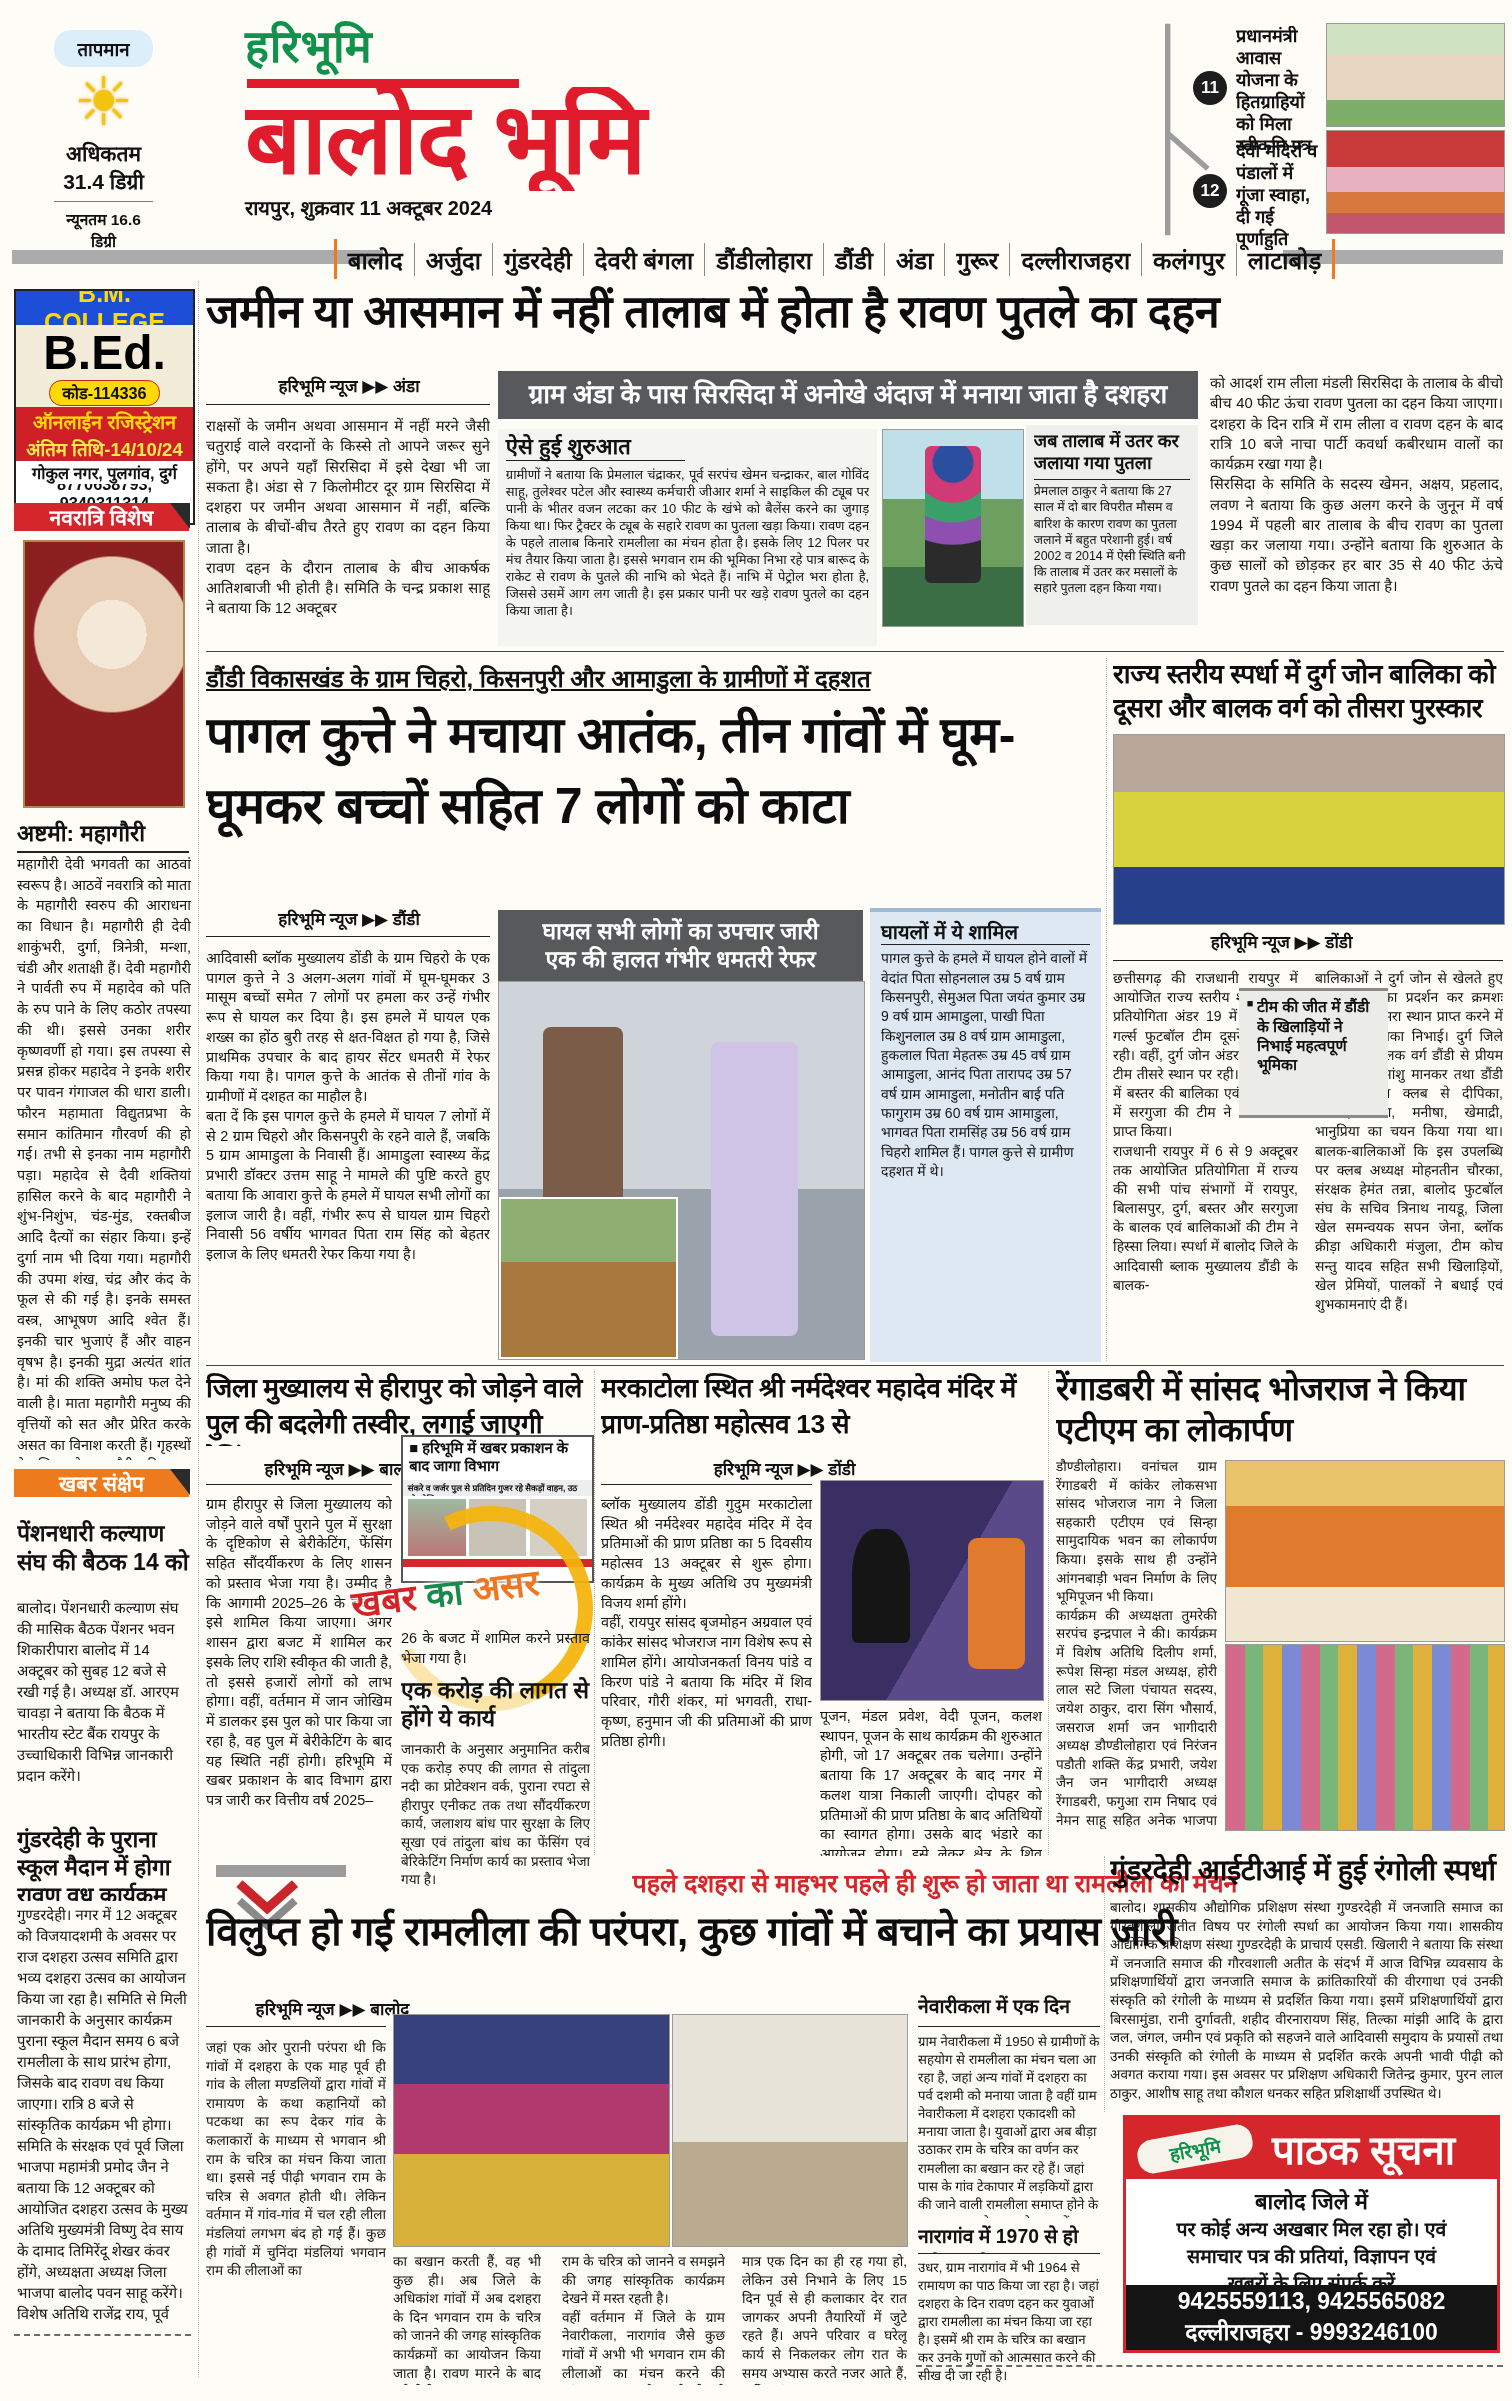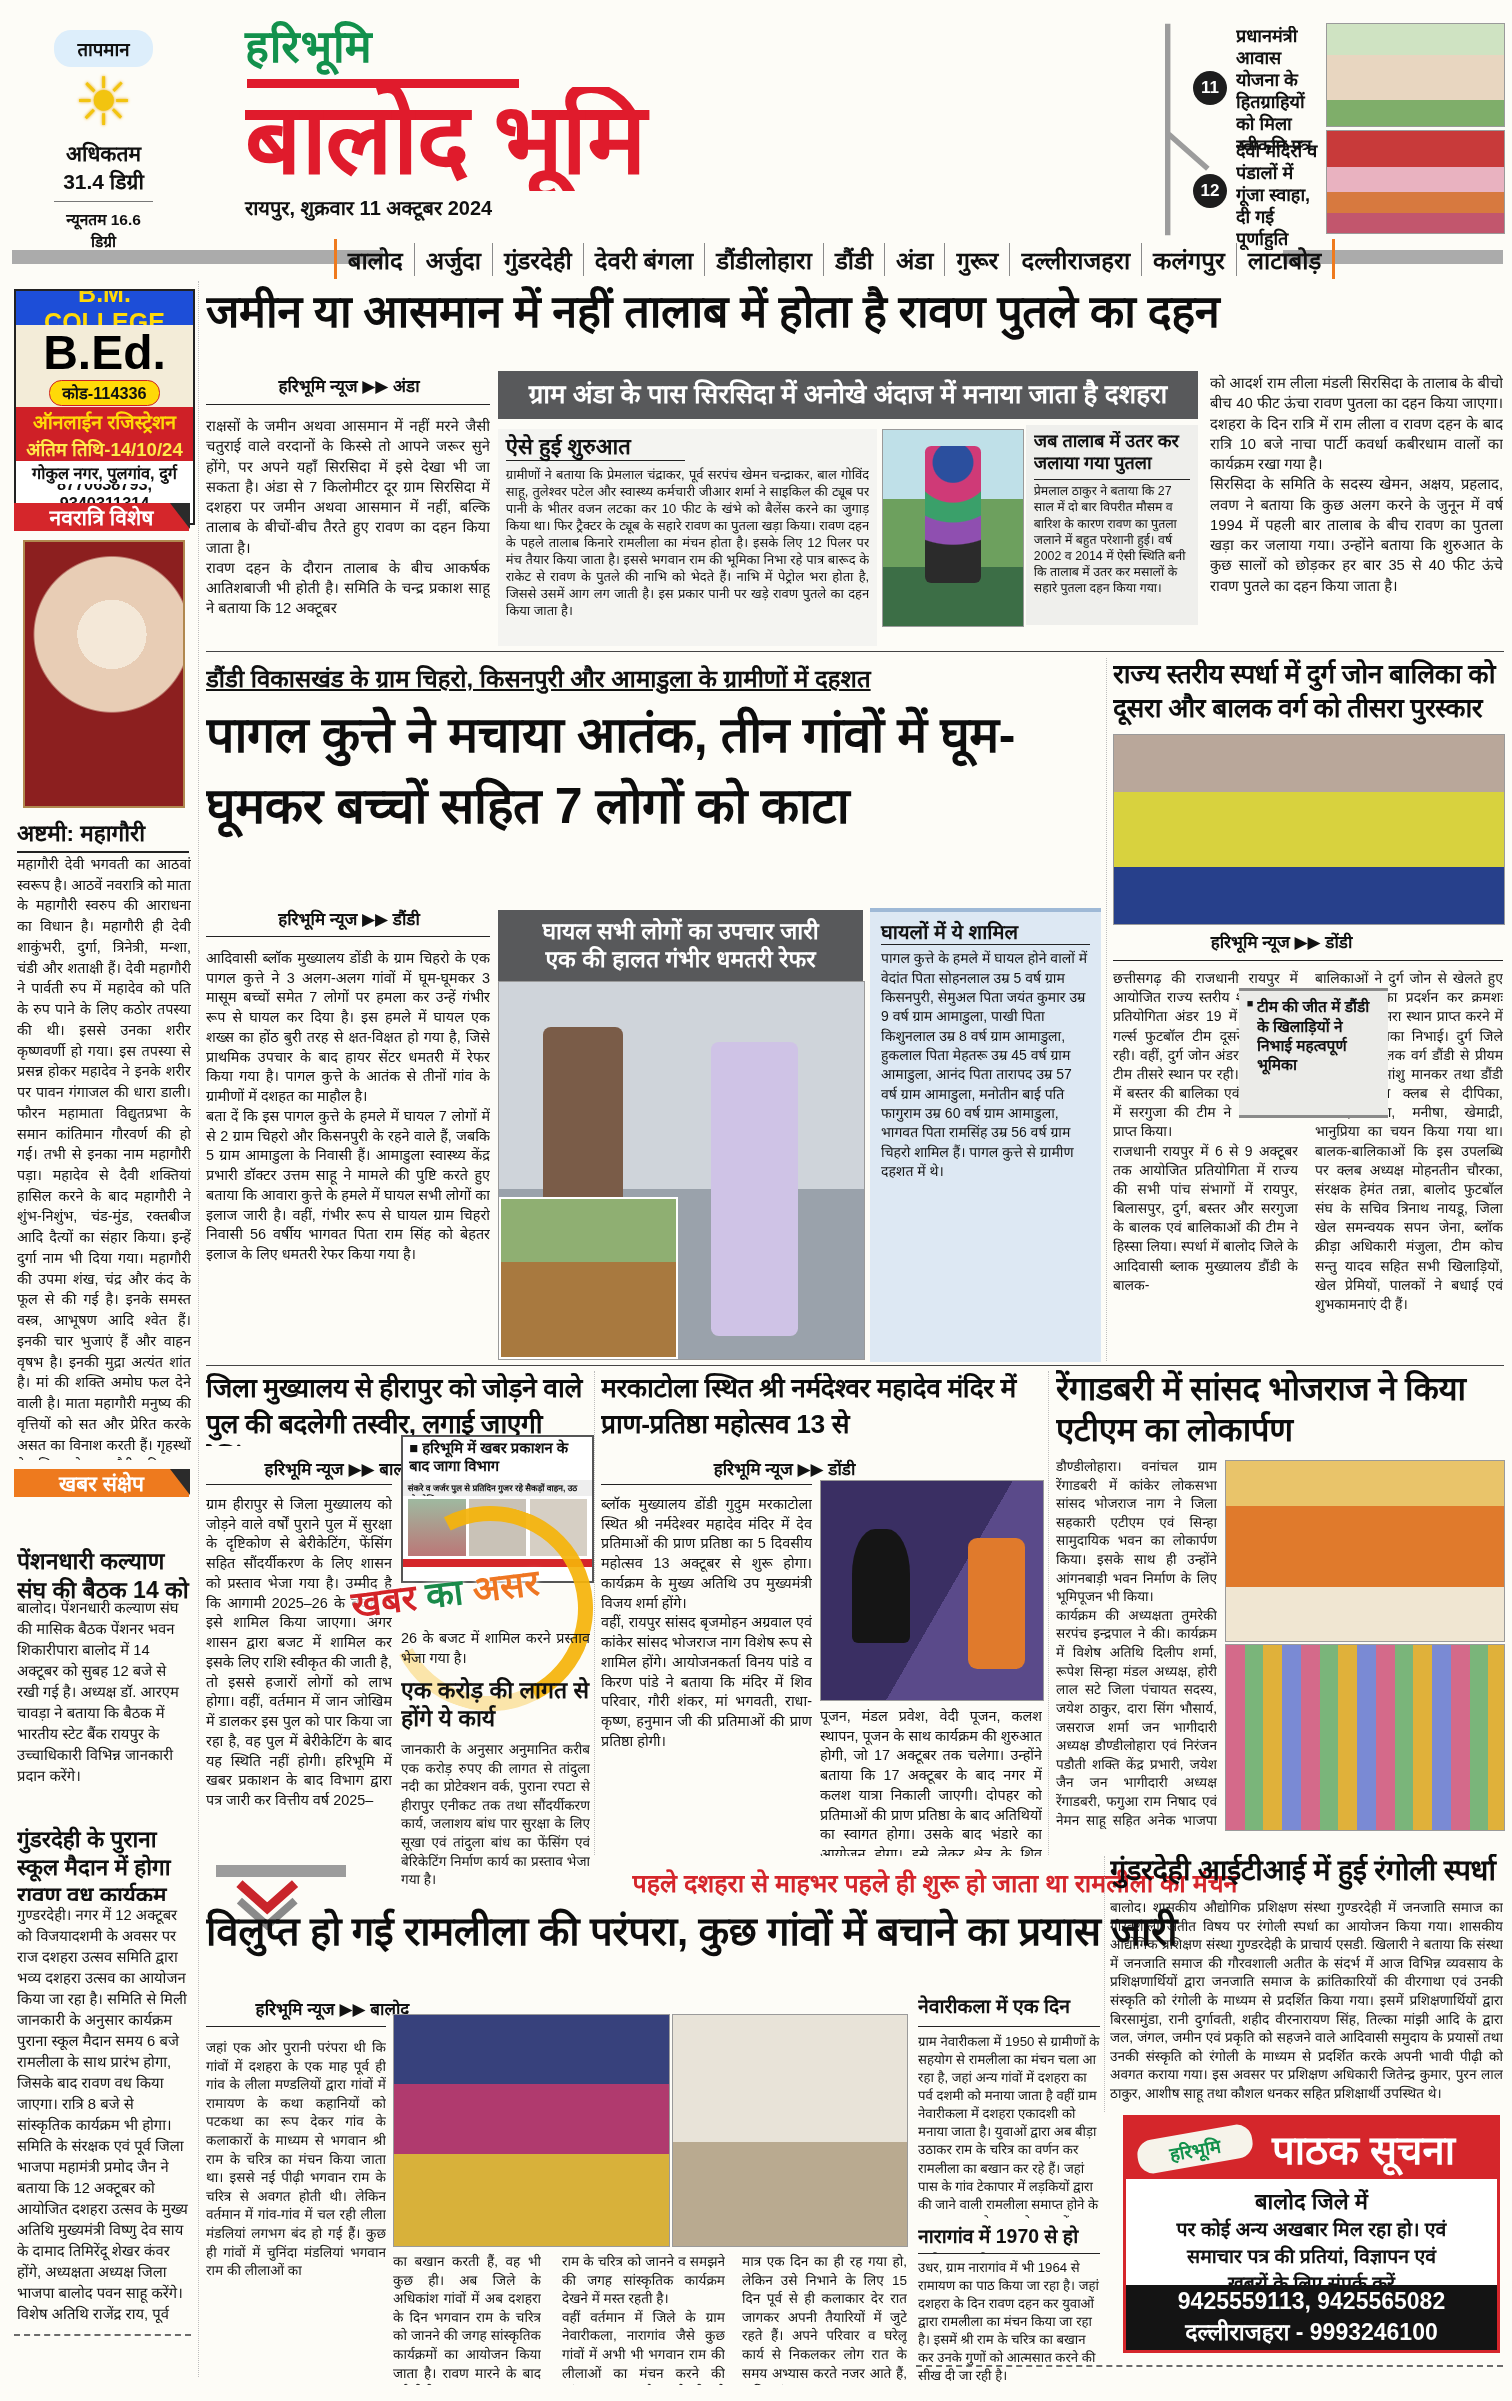--- a/index.html
+++ b/index.html
@@ -106,21 +106,21 @@
 
   <div class="abs b" style="left:17px;top:817px;width:172px;font-size:22.5px;border-bottom:2.3px solid #222;padding-bottom:3.1px;">अष्टमी: महागौरी</div>
   <div class="abs bodytext pre fit" style="left:17px;top:854px;width:174px;height:606px;font-size:14.4px;line-height:1.44;">महागौरी देवी भगवती का आठवां स्वरूप है। आठवें नवरात्रि को माता के महागौरी स्वरुप की आराधना का विधान है। महागौरी ही देवी शाकुंभरी, दुर्गा, त्रिनेत्री, मन्शा, चंडी और शताक्षी हैं। देवी महागौरी ने पार्वती रुप में महादेव को पति के रुप पाने के लिए कठोर तपस्या की थी। इससे उनका शरीर कृष्णवर्णी हो गया। इस तपस्या से प्रसन्न होकर महादेव ने इनके शरीर पर पावन गंगाजल की धारा डाली। फौरन महामाता विद्युतप्रभा के समान कांतिमान गौरवर्ण की हो गई। तभी से इनका नाम महागौरी पड़ा। महादेव से दैवी शक्तियां हासिल करने के बाद महागौरी ने शुंभ-निशुंभ, चंड-मुंड, रक्तबीज आदि दैत्यों का संहार किया। इन्हें दुर्गा नाम भी दिया गया। महागौरी की उपमा शंख, चंद्र और कंद के फूल से की गई है। इनके समस्त वस्त्र, आभूषण आदि श्वेत हैं। इनकी चार भुजाएं हैं और वाहन वृषभ है। इनकी मुद्रा अत्यंत शांत है। मां की शक्ति अमोघ फल देने वाली है। माता महागौरी मनुष्य की वृत्तियों को सत और प्रेरित करके असत का विनाश करती हैं। गृहस्थों के लिए तो महागौरी की पूजा विशेष मंगलकारी मानी जाती है। महागौरी का आराधना मंत्र है-
 श्वेते वृषे समारूढ़ा श्वेताम्बरधरा शुचिः।
 महागौरी शुभं दद्यान्महादेवप्रमोद्या।।</div>
 
   <div class="abs tag" style="left:14px;top:1469px;width:175px;height:28px;background:#ee7a1e;">
     <span>खबर संक्षेप</span>
     <span class="fold"></span>
   </div>
-  <div class="abs b fit" style="left:17px;top:1519px;width:174px;height:75px;font-size:23px;line-height:1.25;margin-top:28px;">पेंशनधारी कल्याण संघ की बैठक 14 को</div>
+  <div class="abs b fit" style="left:17px;top:1519px;width:174px;height:75px;font-size:23px;line-height:1.25;">पेंशनधारी कल्याण संघ की बैठक 14 को</div>
   <div class="abs bodytext fit" style="left:17px;top:1598px;width:174px;height:224px;font-size:14.8px;line-height:1.42;text-align:left;">बालोद। पेंशनधारी कल्याण संघ की मासिक बैठक पेंशनर भवन शिकारीपारा बालोद में 14 अक्टूबर को सुबह 12 बजे से रखी गई है। अध्यक्ष डॉ. आरएम चावड़ा ने बताया कि बैठक में भारतीय स्टेट बैंक रायपुर के उच्चाधिकारी विभिन्न जानकारी प्रदान करेंगे।</div>
   <div class="abs b fit" style="left:17px;top:1826px;width:175px;height:75px;font-size:22.5px;line-height:1.25;">गुंडरदेही के पुराना स्कूल मैदान में होगा रावण वध कार्यक्रम</div>
   <div class="abs bodytext fit" style="left:17px;top:1905px;width:174px;height:419px;font-size:14.8px;line-height:1.42;text-align:left;">गुण्डरदेही। नगर में 12 अक्टूबर को विजयादशमी के अवसर पर राज दशहरा उत्सव समिति द्वारा भव्य दशहरा उत्सव का आयोजन किया जा रहा है। समिति से मिली जानकारी के अनुसार कार्यक्रम पुराना स्कूल मैदान समय 6 बजे रामलीला के साथ प्रारंभ होगा, जिसके बाद रावण वध किया जाएगा। रात्रि 8 बजे से सांस्कृतिक कार्यक्रम भी होगा। समिति के संरक्षक एवं पूर्व जिला भाजपा महामंत्री प्रमोद जैन ने बताया कि 12 अक्टूबर को आयोजित दशहरा उत्सव के मुख्य अतिथि मुख्यमंत्री विष्णु देव साय के दामाद तिमिरेंदू शेखर कंवर होंगे, अध्यक्षता अध्यक्ष जिला भाजपा बालोद पवन साहू करेंगे। विशेष अतिथि राजेंद्र राय, पूर्व विधायक वीरेंद्र साहू, यज्ञ दत्त शर्मा, खिलेश्वरी साहू एवं पार्षद नगर पंचायत गुण्डरदेही, राज दशहरा उत्सव समिति के अध्यक्ष विशाल सोनकर, उपाध्यक्ष उत्तम निषाद, तरुण सोनकर सहित पदाधिकारी शामिल होंगे।</div>
   <div class="abs dashsep" style="left:14px;top:2334px;width:177px;"></div>
 
   <div class="abs headline fit" style="left:206px;top:286px;width:1298px;height:67px;font-size:45px;white-space:nowrap;">जमीन या आसमान में नहीं तालाब में होता है रावण पुतले का दहन</div>
 
   <div class="abs byline" style="left:225px;top:374px;width:248px;">हरिभूमि न्यूज ▶▶ अंडा</div>
   <div class="abs bylinebar" style="left:206px;top:404px;width:284px;"></div>
   <div class="abs bodytext pre fit" style="left:206px;top:416px;width:284px;height:227px;font-size:14.8px;">राक्षसों के जमीन अथवा आसमान में नहीं मरने जैसी चतुराई वाले वरदानों के किस्से तो आपने जरूर सुने होंगे, पर अपने यहाँ सिरसिदा में इसे देखा भी जा सकता है। अंडा से 7 किलोमीटर दूर ग्राम सिरसिदा में दशहरा पर जमीन अथवा आसमान में नहीं, बल्कि तालाब के बीचों-बीच तैरते हुए रावण का दहन किया जाता है।

